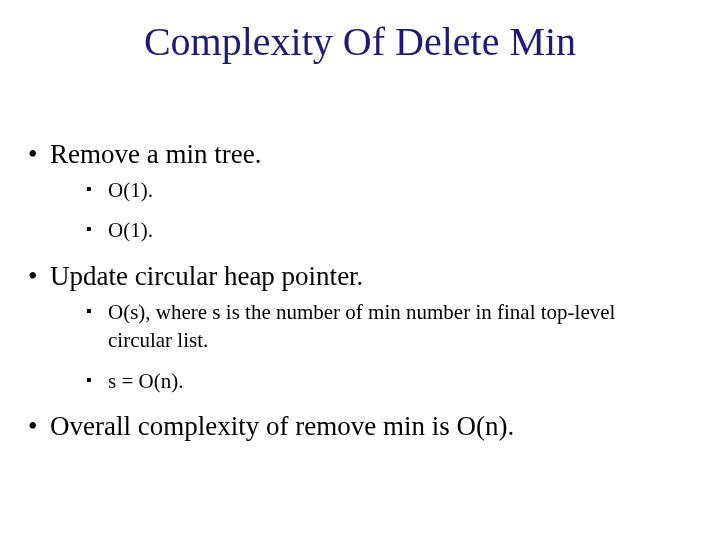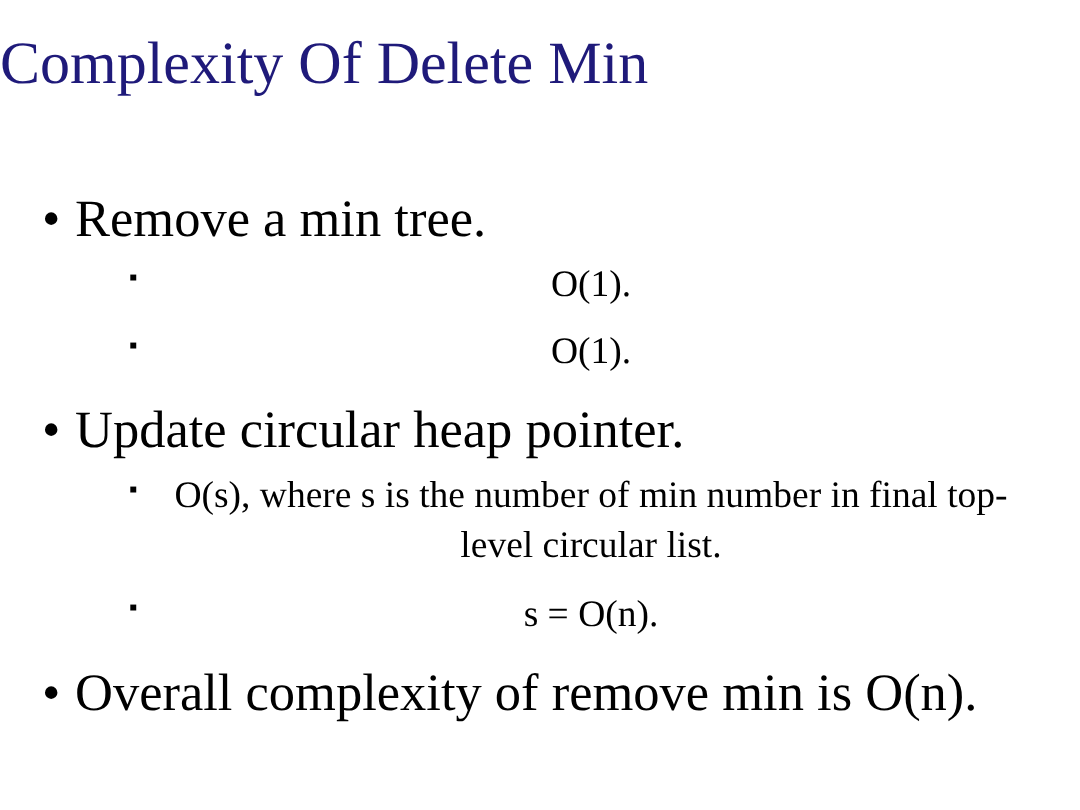--- a/index.html
+++ b/index.html
@@ -13,49 +13,49 @@
   }
   .slide {
     width: 720px;
     height: 540px;
     position: relative;
     box-sizing: border-box;
   }
   .title {
     color: #1f1a7a;
     font-size: 40px;
+    text-align: center;
     padding-top: 18px;
     margin: 0;
     font-weight: normal;
   }
   .content {
     padding-top: 58px;
     padding-left: 28px;
     padding-right: 40px;
   }
   .level1 {
-    font-size: 35px;
-    margin: 0 0 4px 0;
+    font-size: 27px;
+    margin: 14px 0 4px 0;
     padding-left: 22px;
     position: relative;
     line-height: 1.3;
   }
   .level1::before {
     content: "•";
     position: absolute;
     left: 0;
     top: 0;
   }
   .level2 {
-    font-size: 25px;
+    font-size: 21px;
     margin: 4px 0 12px 0;
     padding-left: 80px;
     position: relative;
     line-height: 1.35;
-    text-align: center;
   }
   .level2::before {
     content: "▪";
     position: absolute;
     left: 58px;
     top: 2px;
     font-size: 16px;
   }
 </style>
 </head>

